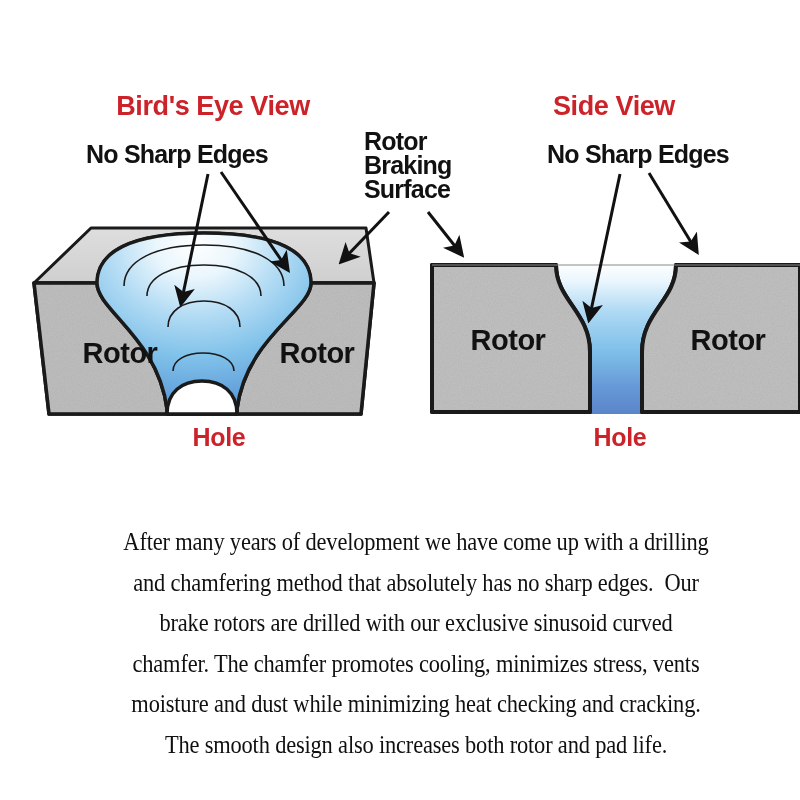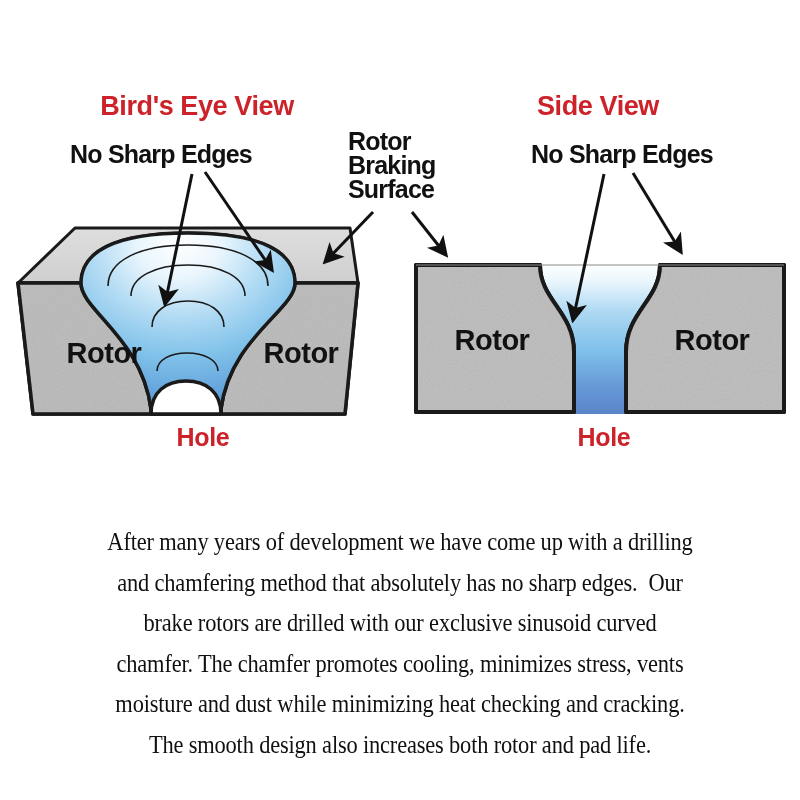--- a/index.html
+++ b/index.html
@@ -9,21 +9,21 @@
   }
   body {
     width: 800px;
     height: 800px;
     position: relative;
     overflow: hidden;
     font-family: "Liberation Sans", sans-serif;
   }
   #stage {
     position: absolute;
-    left: 0; top: 0;
+    left: 16px; top: 0;
     width: 667px;
     height: 800px;
   }
   .diagram-svg {
     position: absolute;
     left: 0; top: 0;
     width: 800px;
     height: 490px;
   }
   .caption-block {

